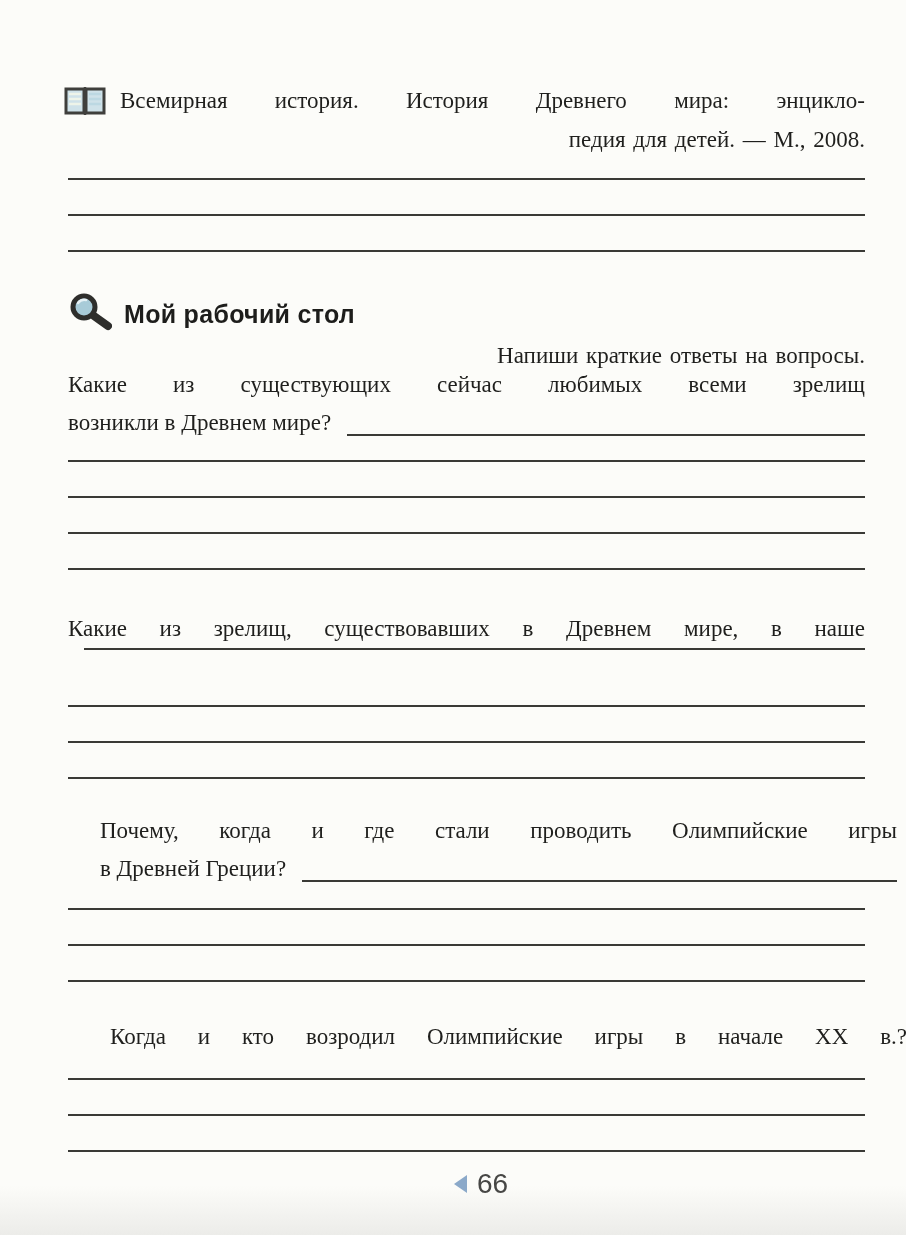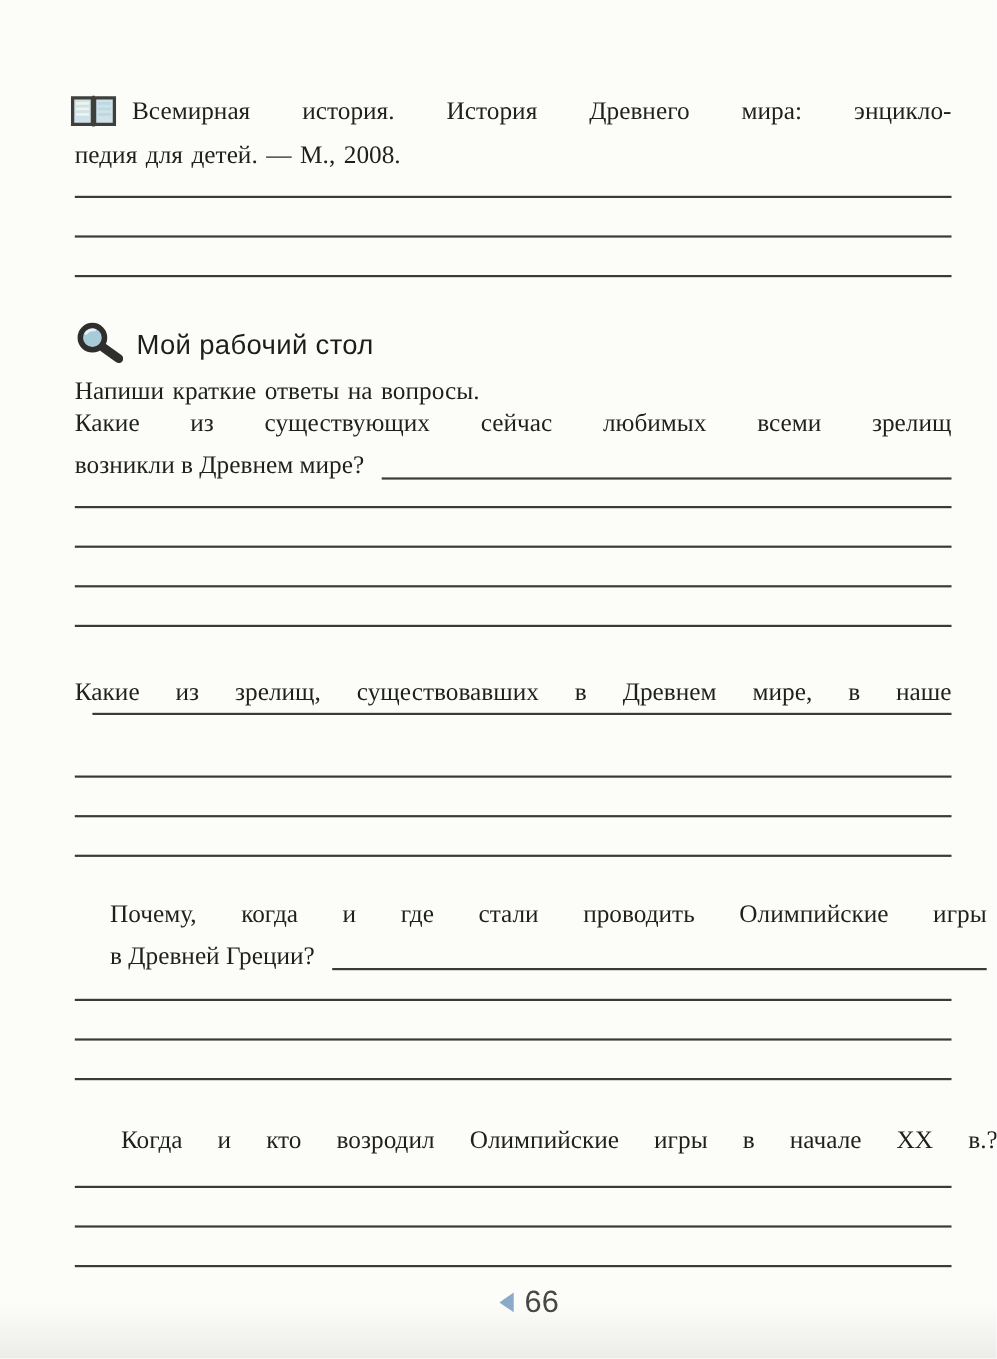--- a/index.html
+++ b/index.html
@@ -7,35 +7,35 @@
     width:906px;height:1235px;
     background:linear-gradient(#fcfcf9 0%, #fcfcf9 96%, #ecece9 100%);
     font-family:"Liberation Serif", serif;
     color:#1f1f1d;
     overflow:hidden;
   }
   .page{position:relative;width:906px;height:1149px;}
   .block{position:absolute;left:68px;width:797px;}
   .txt{font-size:23px;line-height:38px;color:#1f1f1d;}
   .just{text-align:justify;text-align-last:justify;word-spacing:2px;}
-  .left{text-align:left;word-spacing:2px;}
+  .left{text-align:right;word-spacing:2px;}
   
   .rline{height:34px;border-bottom:2px solid #3a3a36;}
   
   .qline2{display:flex;align-items:stretch;line-height:38px;}
   .qline2 .fill{flex:1;border-bottom:2px solid #3a3a36;margin:0 0 6px 16px;}
   
   .biblio-l1{display:flex;align-items:flex-start;}
   .biblio-l1 .bicon{flex:0 0 auto;margin:3px 14px 0 -4px;}
   .biblio-l1 .btext{flex:1;}
   
   .heading{display:flex;align-items:center;gap:12px;}
   .heading .htitle{
     font-family:"Liberation Sans", sans-serif;
-    font-weight:normal;font-size:25px;color:#1d1d1b;letter-spacing:0.3px;
+    font-weight:bold;font-size:25px;color:#1d1d1b;letter-spacing:0.3px;
   }
   
   .footer{position:absolute;left:0;top:1168px;width:906px;
     display:flex;justify-content:center;align-items:center;gap:10px;padding-left:28px;}
   .tri{width:0;height:0;border-top:9px solid transparent;border-bottom:9px solid transparent;
     border-right:13px solid #8ba9c9;}
   .pnum{font-family:"Liberation Sans", sans-serif;font-size:28px;color:#474745;}
 </style>
 </head>
 <body>

